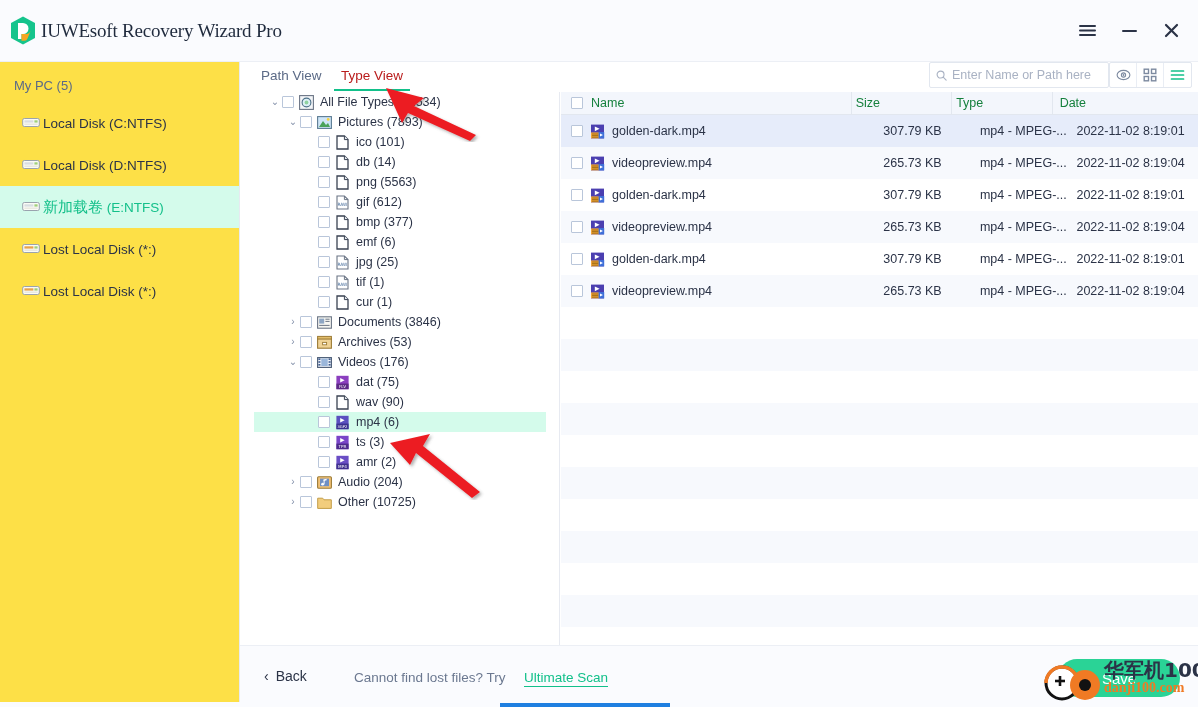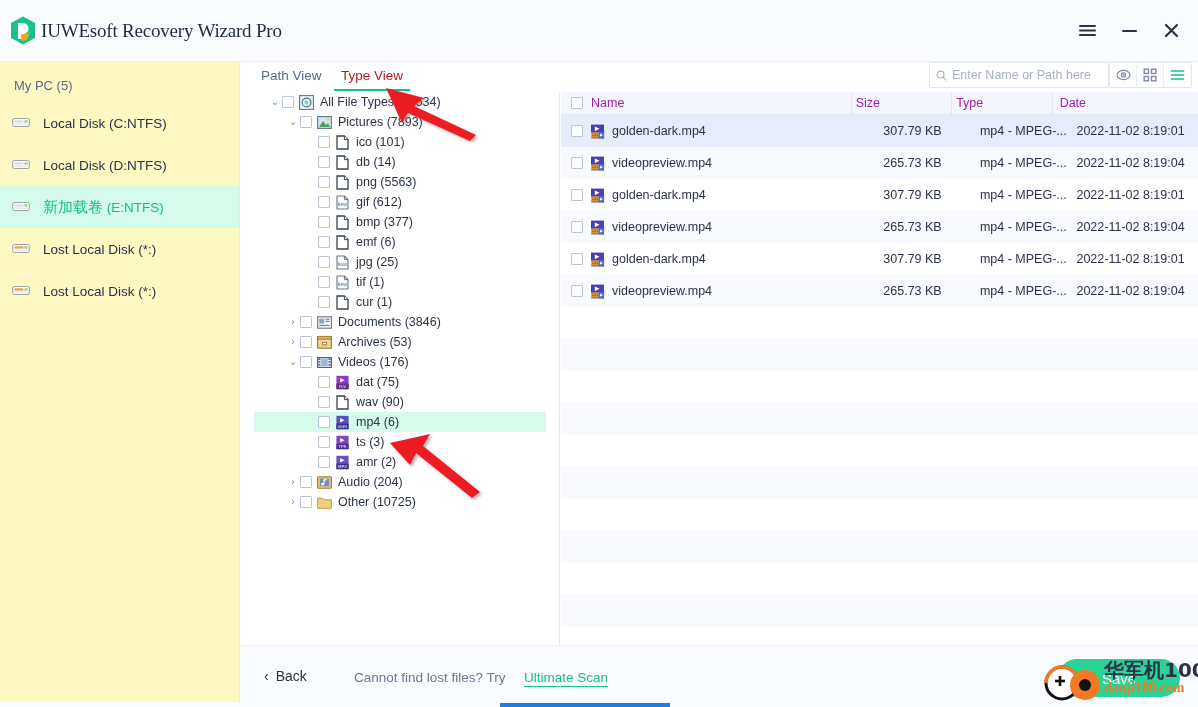--- a/index.html
+++ b/index.html
@@ -39,34 +39,34 @@
   .winbtn {
     width: 42px; height: 40px;
     display: flex; align-items: center; justify-content: center;
     cursor: pointer; color: #2b3347;
   }
 
   
   .sidebar {
     position: absolute; left: 0; top: 62px;
     width: 240px; height: 645px;
-    background: #fef9c3;
+    background: #fde047;
     border-right: 1px solid #e7eaf1;
     overflow: hidden;
   }
   .mypc-label {
     position: absolute; left: 14px; top: 16px;
     font-size: 13px; color: #5b6a86;
   }
   .disk-list { position: absolute; top: 40px; left: 0; width: 240px; }
   .disk-item {
     position: relative;
     height: 42px;
     display: flex; align-items: center;
-    padding-left: 12px; gap: 13px;
+    padding-left: 22px; gap: 3px;
     cursor: pointer;
   }
   .disk-item.selected { background: #d4fbeb; }
   .disk-label { font-size: 13.5px; color: #2b3347; white-space: nowrap; }
   .disk-label .cn { color: #14c08a; font-size: 15px; }
   .disk-label .suffix-green { color: #14c08a; }
   .disk-icon { width: 18px; height: 14px; flex: none; }
 
   
   .main {
@@ -157,21 +157,21 @@
   .filepanel {
     position: absolute; left: 321px; top: 30px;
     width: 637px; height: 615px;
     background: #fff;
   }
   .fhead {
     display: flex; align-items: center;
     height: 23px;
     background: #f3f6fc;
     border-bottom: 1px solid #e2e7ef;
-    font-size: 12.5px; color: #a21caf;
+    font-size: 12.5px; color: #15803d;
   }
   .fhead .hcell { display: flex; align-items: center; height: 23px; }
   .hcell.c-name { width: 297px; padding-left: 10px; gap: 8px; }
   .hcell.c-size { width: 103px; padding-left: 4px; border-left: 1px solid #e2e7ef; }
   .hcell.c-type { width: 103px; padding-left: 4px; border-left: 1px solid #e2e7ef; align-items: center; }
   .hcell.c-date { width: 150px; padding-left: 7px; border-left: 1px solid #e2e7ef; }
   .fcheck {
     width: 12px; height: 12px; flex: none;
     border: 1px solid #b9c6da; background: #fff; border-radius: 1px;
   }

